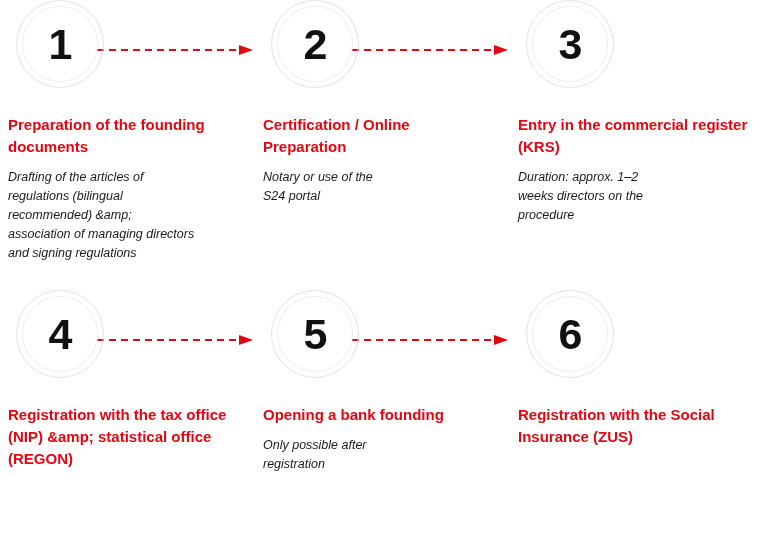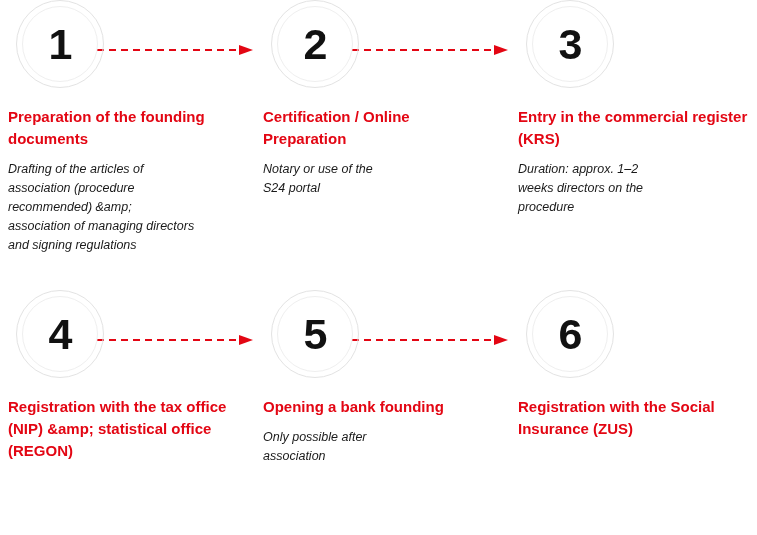--- a/index.html
+++ b/index.html
@@ -75,21 +75,21 @@
   .connector {
     position: absolute;
     top: 42px;
     width: 160px;
     height: 12px;
   }
   .conn-0 { left: 97px; }
   .conn-1 { left: 352px; }
 
   .texts {
-    margin-top: 16px;
+    margin-top: 24px;
     padding-left: 0px;
   }
   .step-title {
     color: #e30613;
     font-size: 15px;
     font-weight: bold;
     line-height: 22px;
     margin: 0 0 10px 0;
     max-width: 230px;
   }
@@ -127,21 +127,21 @@
     <div class="step step-col-0">
       <div class="badge">
         <div class="ring-outer"></div>
         <div class="ring-inner"></div>
         <div class="num">1</div>
       </div>
       <div class="texts">
         <p class="step-title">Preparation of the founding documents</p>
         <p class="step-desc">
           <span class="line">Drafting of the articles of</span>
-          <span class="line">association (procedure</span>
+          <span class="line">regulations (bilingual</span>
           <span class="line">recommended) &amp;amp;</span>
           <span class="line">association of managing directors</span>
           <span class="line">and signing regulations</span>
         </p>
       </div>
     </div>
 
     <div class="step step-col-1">
       <div class="badge">
         <div class="ring-outer"></div>
@@ -204,21 +204,21 @@
     <div class="step step-col-1">
       <div class="badge">
         <div class="ring-outer"></div>
         <div class="ring-inner"></div>
         <div class="num">5</div>
       </div>
       <div class="texts">
         <p class="step-title">Opening a bank founding</p>
         <p class="step-desc">
           <span class="line">Only possible after</span>
-          <span class="line">association</span>
+          <span class="line">registration</span>
         </p>
       </div>
     </div>
 
     <div class="step step-col-2">
       <div class="badge">
         <div class="ring-outer"></div>
         <div class="ring-inner"></div>
         <div class="num">6</div>
       </div>

